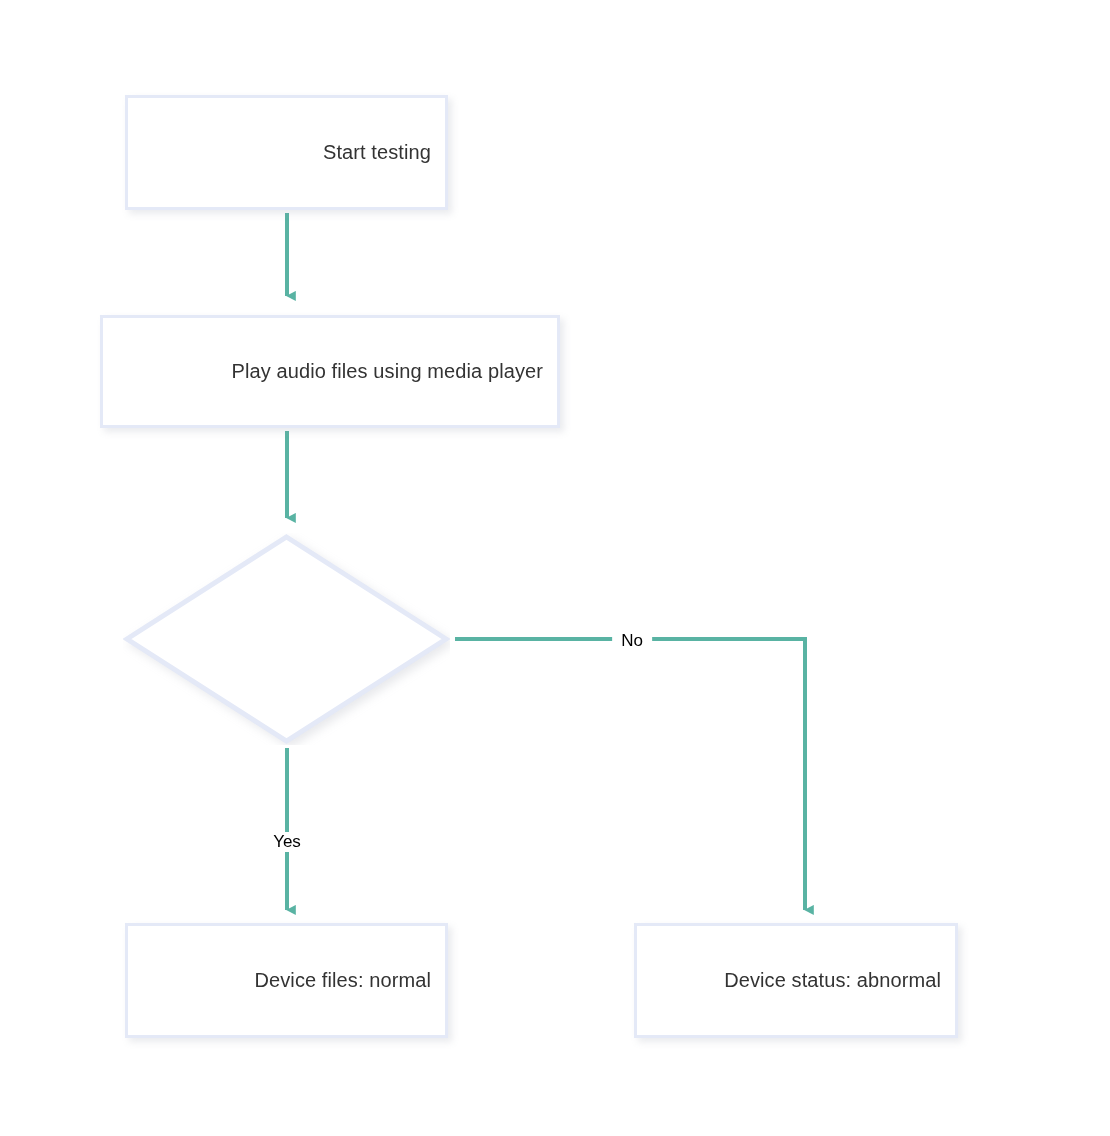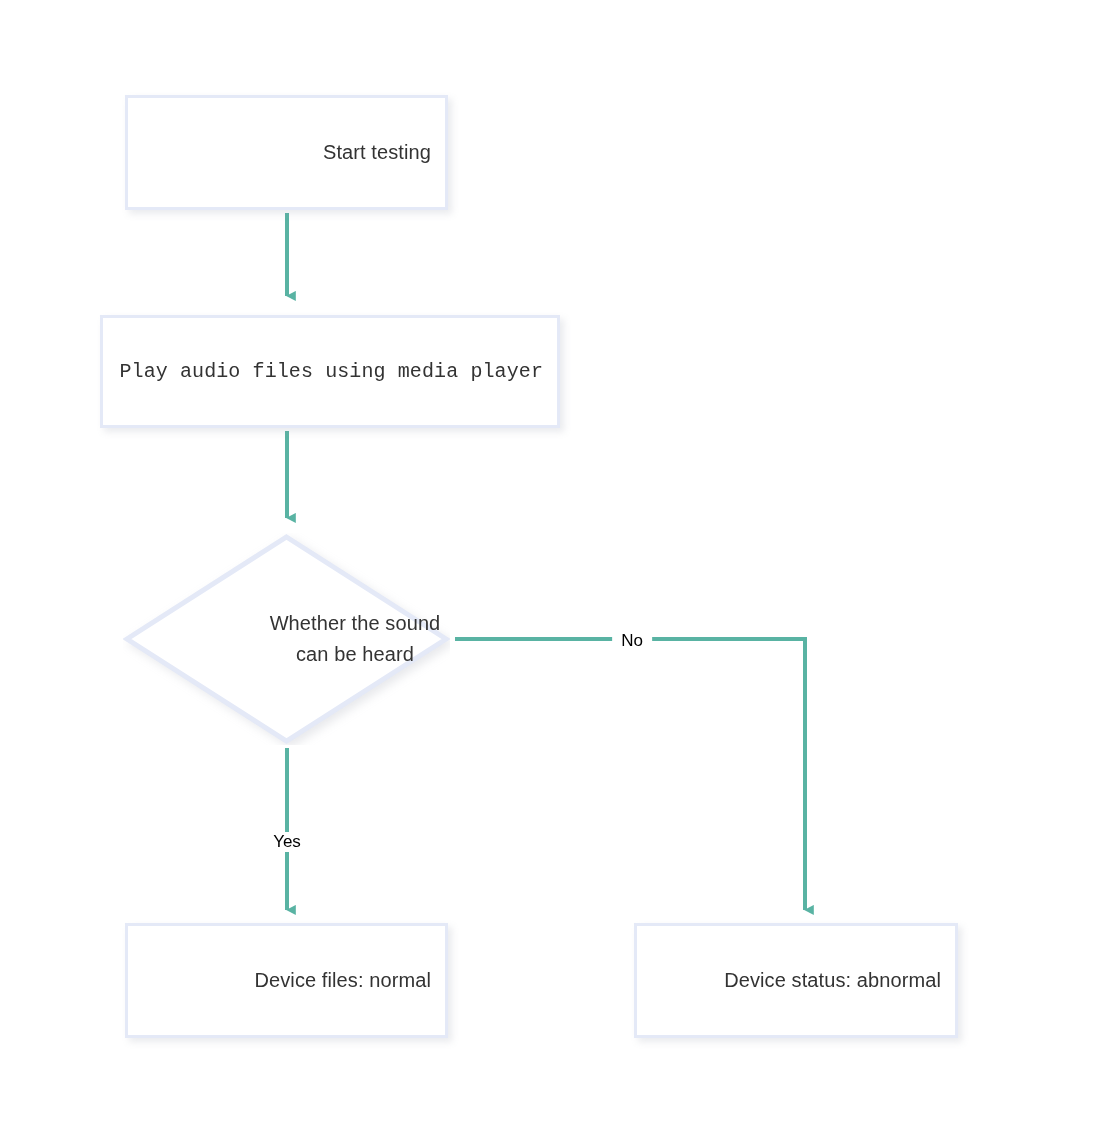--- a/index.html
+++ b/index.html
@@ -96,29 +96,28 @@
 
     <path d="M 287 748 L 287 910" stroke="#59b3a3" stroke-width="4" fill="none" marker-end="url(#arrowteal)"></path>
 
     <path d="M 455 639 L 805 639 L 805 910" stroke="#59b3a3" stroke-width="4" fill="none" marker-end="url(#arrowteal)"></path>
   </svg>
 
   <div class="node node-rect" style="left:125px; top:95px; width:323px; height:115px;">
     <span class="node-label">Start testing</span>
   </div>
 
-  <div class="node node-rect" style="left:100px; top:315px; width:460px; height:113px;font-family:Liberation Mono, monospace;">
+  <div class="node node-rect" style="left:100px; top:315px; width:460px; height:113px;">
     <span class="node-label">Play audio files using media player</span>
   </div>
 
   <div class="node node-diamond" style="left:123px; top:533px; width:327px; height:212px;">
     <svg class="diamond-shape" viewBox="0 0 327 212" preserveAspectRatio="none" xmlns="http://www.w3.org/2000/svg">
       <polygon points="163.5,4 323,106 163.5,208 4,106" fill="#ffffff" stroke="#e4e9f7" stroke-width="5" style="filter: drop-shadow(4px 4px 5px rgba(140,145,160,0.20));"></polygon>
     </svg>
-    <span class="node-label">Whether the sound can be heard</span>
   </div>
 
   <div class="node node-rect" style="left:125px; top:923px; width:323px; height:115px;">
     <span class="node-label">Device files: normal</span>
   </div>
 
   <div class="node node-rect" style="left:634px; top:923px; width:324px; height:115px;">
     <span class="node-label">Device status: abnormal</span>
   </div>
 

